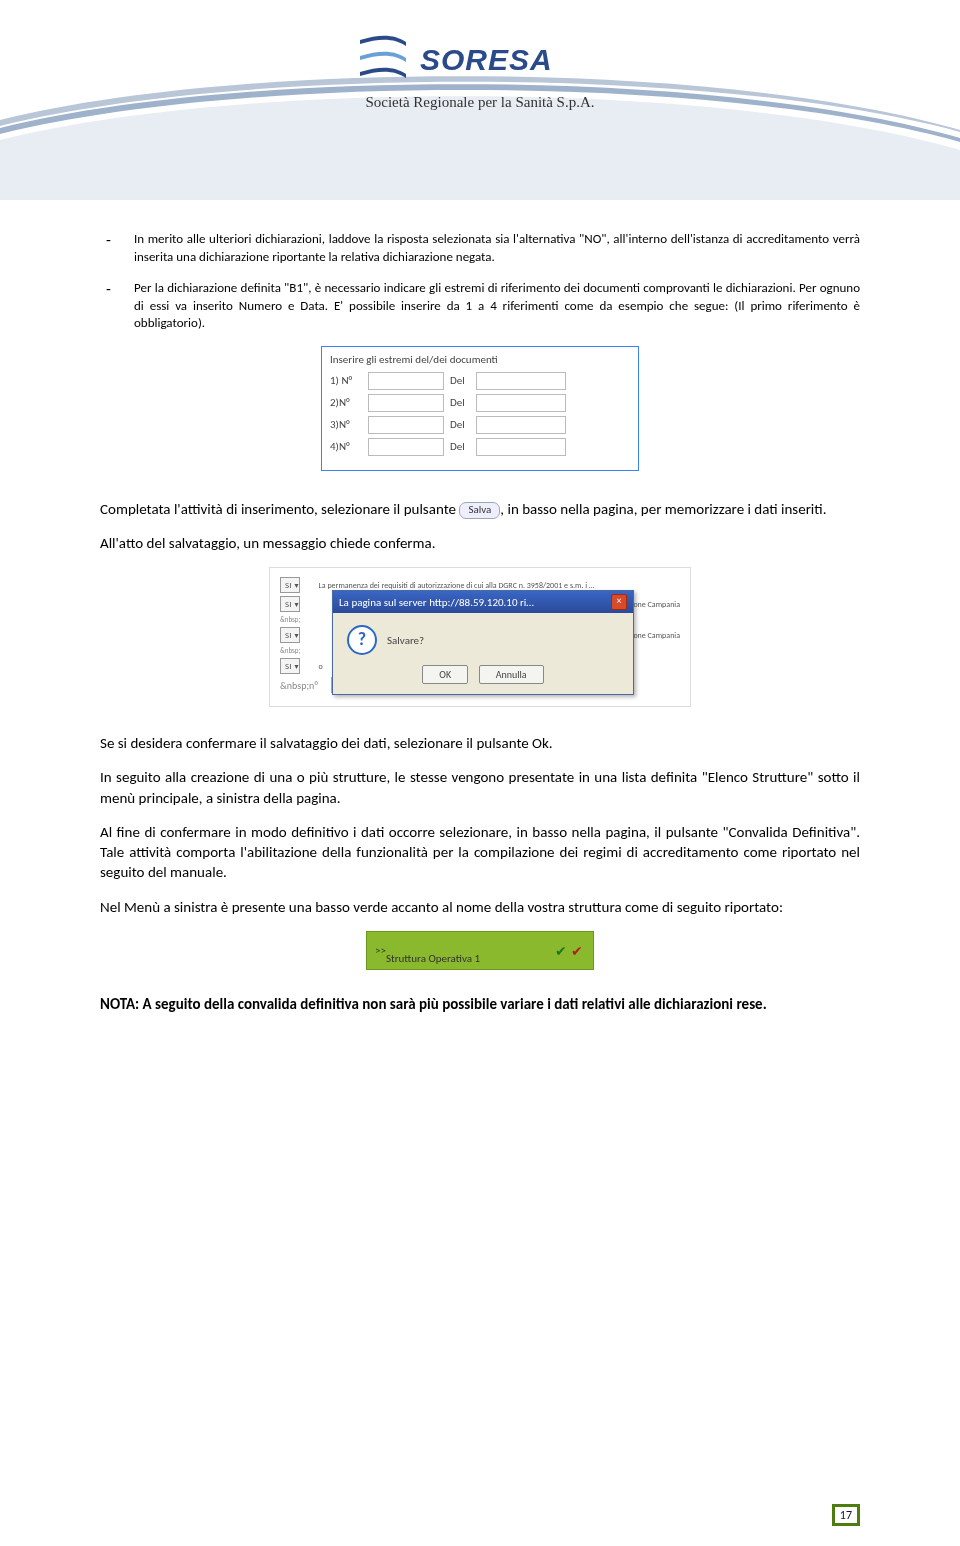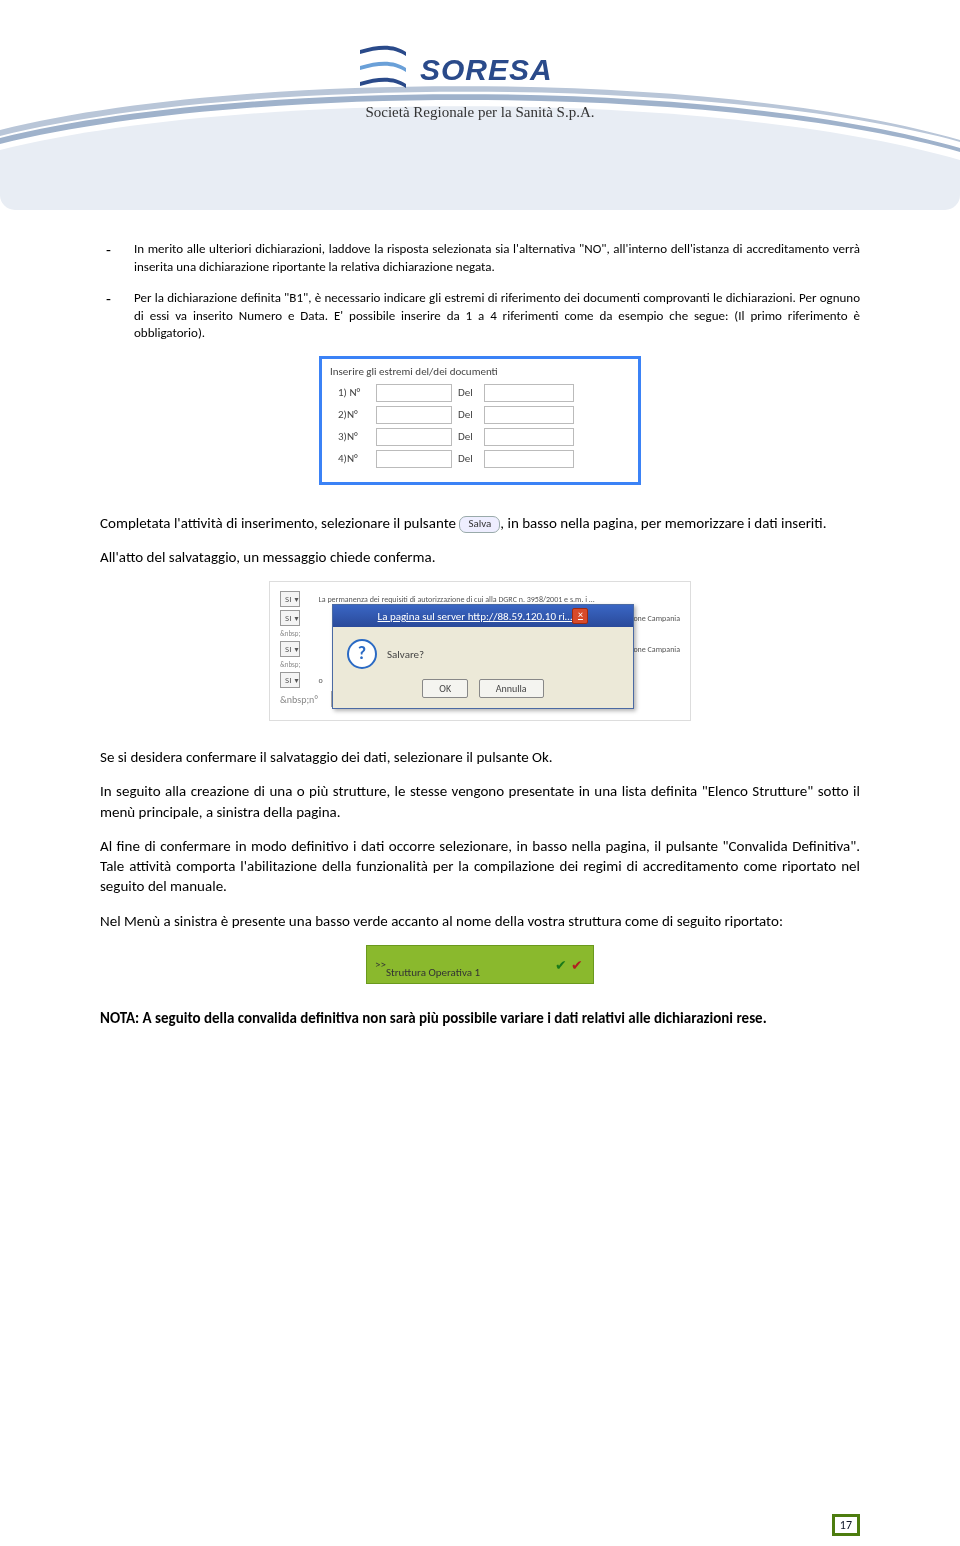--- a/index.html
+++ b/index.html
@@ -14,23 +14,22 @@
     position: relative;
     width: 960px;
     min-height: 1546px;
     box-sizing: border-box;
     padding: 0 100px 40px 100px;
   }
   
   .header {
     position: relative;
     height: 200px;
-    margin: 10px -100px 30px -100px;
+    margin: 0 -100px 30px -100px;
     overflow: hidden;
-    border-radius: 15px;
   }
   .swoosh {
     position: absolute;
     left: 0; right: 0; top: 0; height: 200px;
     overflow: hidden;
   }
   .logo-block {
     position: absolute;
     left: 50%; top: 28px;
     transform: translateX(-50%);
@@ -69,35 +68,35 @@
     font-size: 13px;
     line-height: 1.35;
     text-align: justify;
   }
   b { font-weight: bold; }
 
   
   .mini-form {
     width: 300px;
     margin: 10px auto 28px auto;
-    border: 3px solid #3b82f6;
+    border: 1px solid #3b82f6;
     background: #fff;
     padding: 6px 8px 10px 8px;
     font-size: 11px;
     color: #444;
   }
   .mini-form .caption {
     font-size: 11px;
     margin-bottom: 6px;
     text-align: left;
   }
   .mini-row {
     display: flex;
     align-items: center;
-    margin: 4px 8px;
+    margin: 4px 0;
   }
   .mini-row .lab { width: 38px; }
   .mini-row .del { width: 26px; margin-left: 6px; }
   .mini-row input.small {
     width: 70px;
     height: 14px;
     border: 1px solid #bbb;
     background: #fff;
     font-size: 10px;
   }
@@ -172,23 +171,22 @@
     background: #ece9d8;
     box-shadow: 2px 2px 4px rgba(0,0,0,.3);
     font-size: 11px;
   }
   .dlg .titlebar {
     background: linear-gradient(#3a66c4,#2a4a9a);
     color: #fff;
     font-size: 11px;
     padding: 3px 6px;
     display: flex;
-    justify-content: center;
-    align-items: center;
-    text-decoration: underline;
+    justify-content: space-between;
+    align-items: center;
   }
   .dlg .close {
     width: 14px; height: 14px;
     background: #d74a2a;
     border: 1px solid #a02a10;
     color: #fff;
     font-size: 10px;
     line-height: 12px;
     text-align: center;
     border-radius: 2px;

